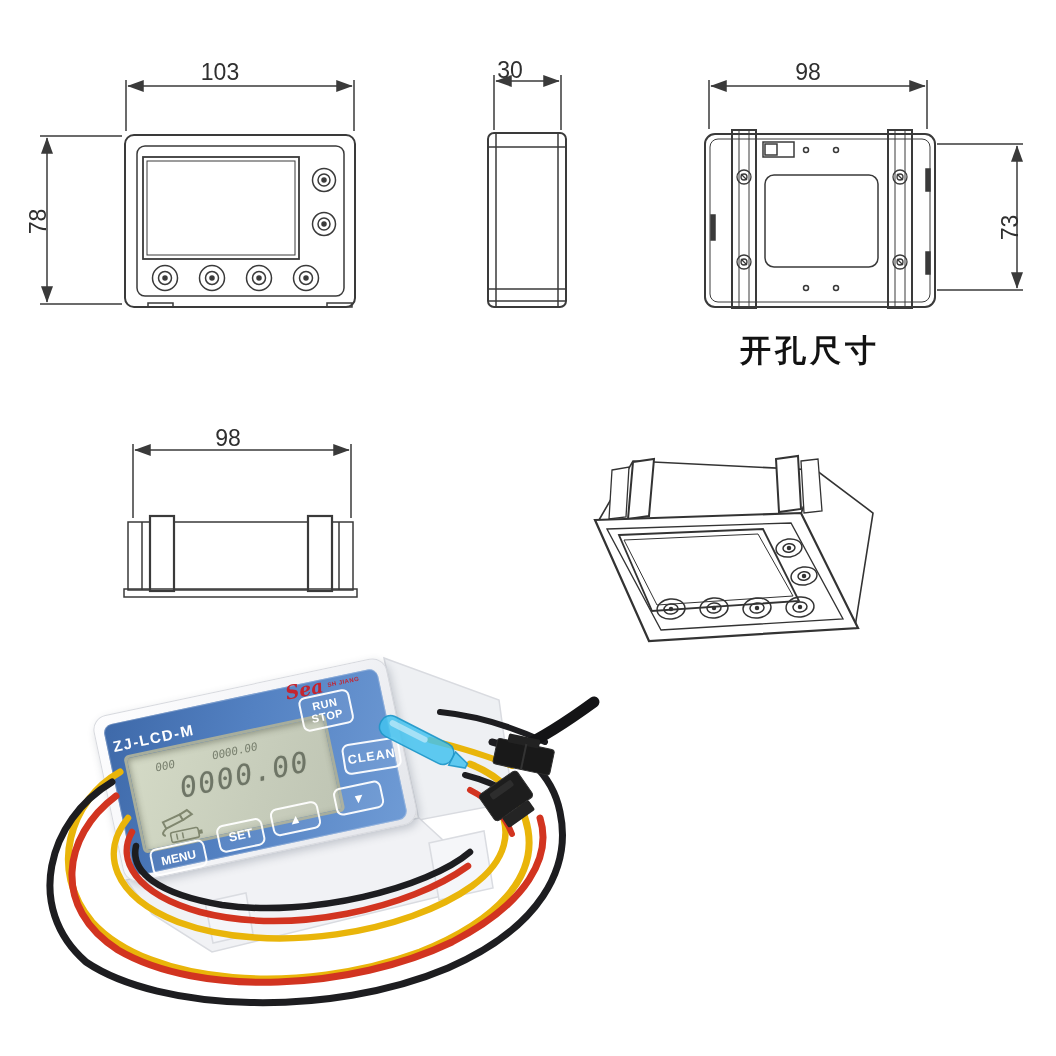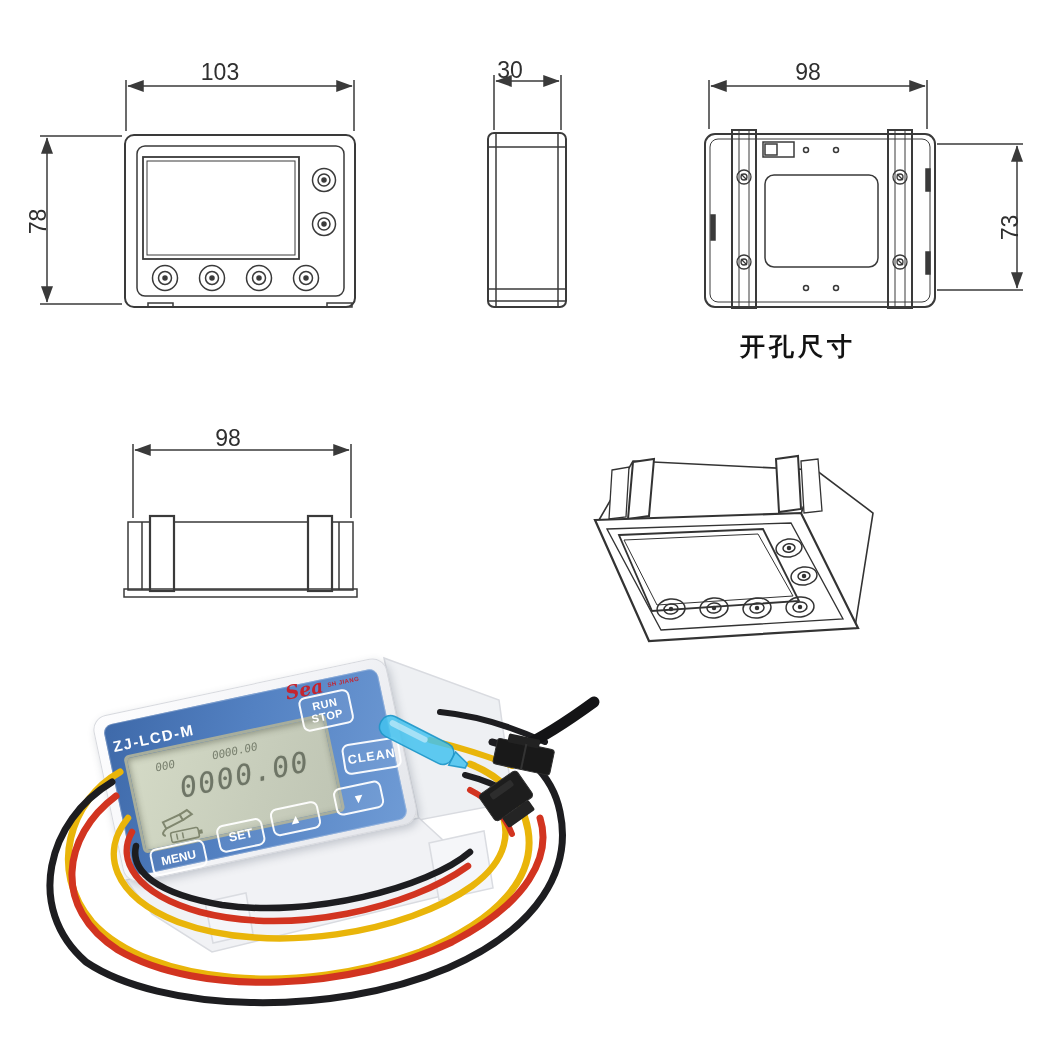--- a/index.html
+++ b/index.html
@@ -1,21 +1,21 @@
 <!DOCTYPE html>
 <html><head>
 <meta charset="utf-8">
 <style>
   html,body{margin:0;padding:0;background:#ffffff;}
   #stage{position:relative;width:1056px;height:1056px;background:#ffffff;overflow:hidden;
          font-family:"Liberation Sans",sans-serif;}
   #stage svg{position:absolute;left:0;top:0;}
   .dim{position:absolute;color:#2f2f2f;font-size:23px;text-align:center;line-height:1;}
   .dim.vert{transform:rotate(-90deg);transform-origin:center;}
-  .caption{position:absolute;color:#121212;font-size:25px;font-weight:700;letter-spacing:4px;}
+  .caption{position:absolute;color:#121212;font-size:31px;font-weight:700;letter-spacing:4px;}
   
   .device{position:absolute;left:105px;top:685px;width:300px;height:170px;
           transform:rotate(-12deg);z-index:30;}
   .bezel{position:absolute;inset:0;border-radius:15px;
          background:linear-gradient(135deg,#fdfdfe 0%,#f2f3f6 55%,#e3e5ea 100%);
          border:1px solid #d7d9de;box-shadow:2px 4px 8px rgba(60,70,90,.25);}
   .panel{position:absolute;left:10px;top:10px;right:10px;bottom:6px;border-radius:9px;
          background:linear-gradient(115deg,#3e69a9 0%,#5381c2 45%,#6f9bd5 100%);
          box-shadow:inset 0 0 0 1px rgba(255,255,255,.25);}
   .model-label{position:absolute;left:16px;top:24px;color:#ffffff;font-size:15px;

